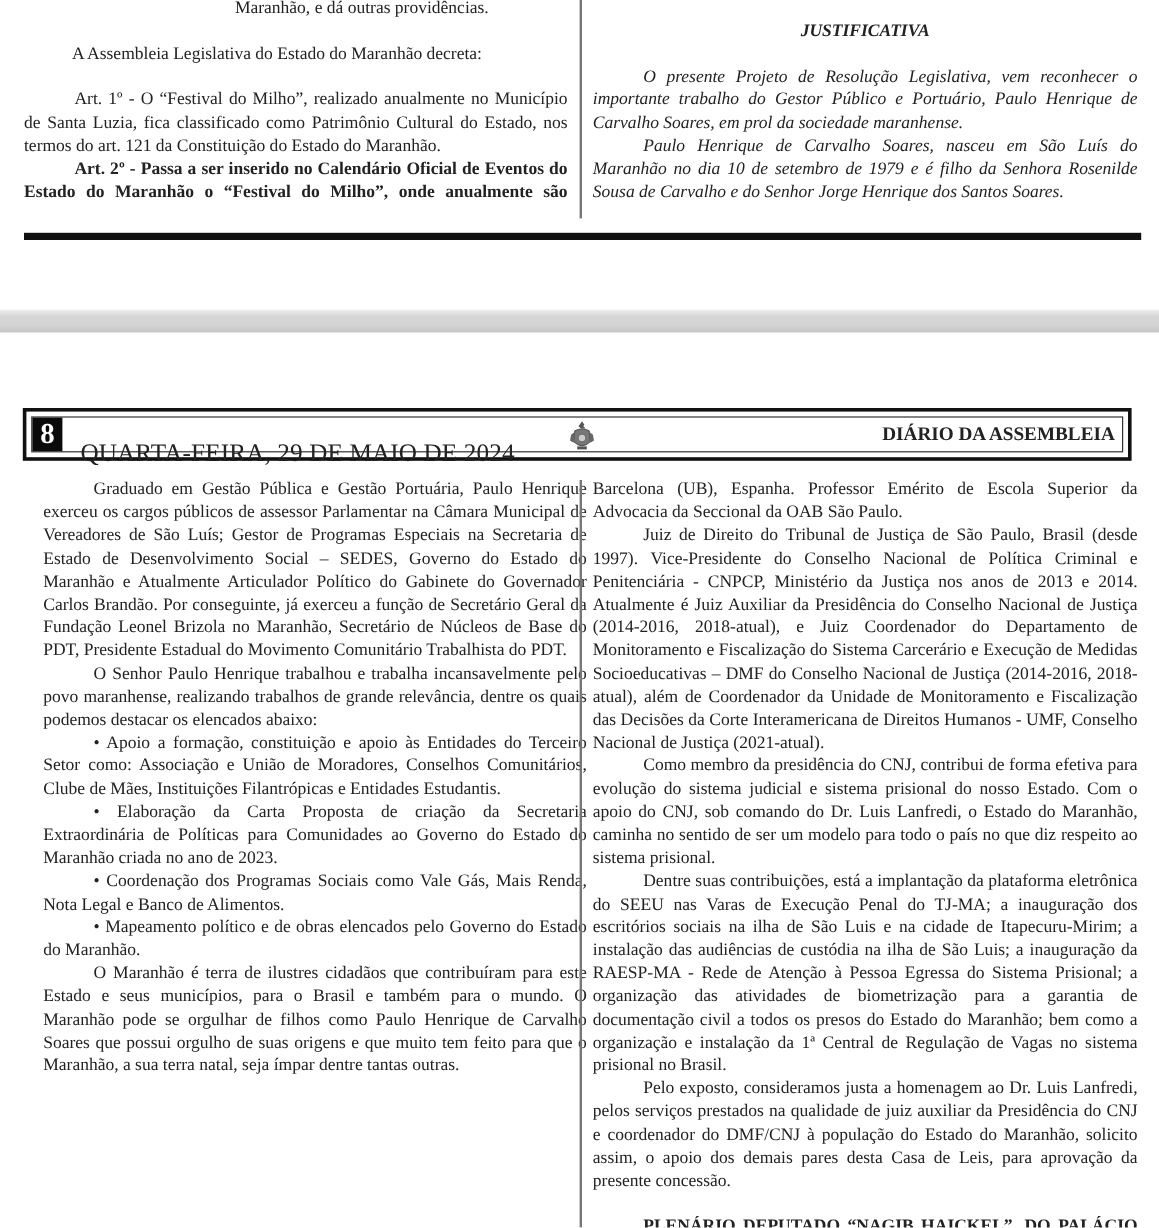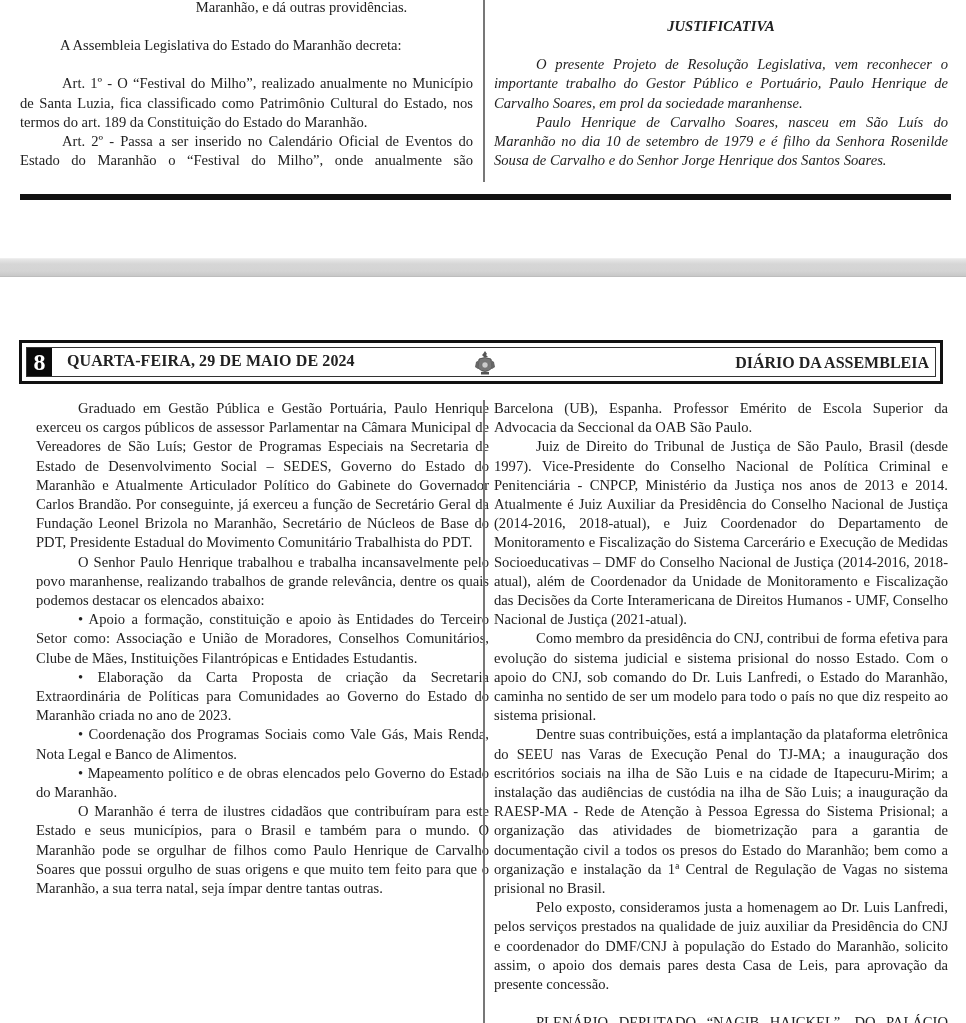--- a/index.html
+++ b/index.html
@@ -2,41 +2,41 @@
 <html><head>
 <meta charset="utf-8">
 <style>
   html,body{margin:0;padding:0;background:#ffffff;}
   body{width:966px;height:1023px;position:relative;overflow:hidden;font-family:"Liberation Serif","DejaVu Serif",serif;color:#222;}
   .col{position:absolute;font-size:14.6px;line-height:19.2px;text-align:justify;}
   .col p{margin:0;text-indent:42px;}
   .col p.noind{text-indent:0;}
   .col p.center{text-align:center;text-indent:0;}
   .gap{height:19px;}
-  .last{text-align-last:justify;}
+  .last{text-align-last:justify;font-weight:bold;}
   .vrule{position:absolute;width:2px;background:#777;}
   .hrule-thick{position:absolute;left:20px;width:931px;height:6px;background:#111;top:194px;}
   .sep-bar{position:absolute;left:0;width:966px;top:258px;height:17px;background:linear-gradient(#e8e8e8,#d6d6d6 30%,#d4d4d4 70%,#c8c8c8);border-top:1px solid #eee;border-bottom:1px solid #bdbdbd;}
   .header{position:absolute;left:19px;top:340px;width:924px;height:44px;border:3px solid #111;box-sizing:border-box;}
   .header-inner{position:absolute;left:4px;top:4px;right:4px;bottom:4px;border:1px solid #333;}
   .page-num{position:absolute;left:0;top:0;bottom:0;width:25px;background:#0a0a0a;color:#fff;font-weight:bold;font-size:24px;line-height:28px;text-align:center;}
-  .hdr-date{position:absolute;left:40px;top:3px;font-weight:bold;font-size:16px;line-height:20px;letter-spacing:0.1px;}
+  .hdr-date{position:absolute;left:40px;top:19px;font-weight:normal;font-size:21px;line-height:20px;letter-spacing:0.1px;}
   .hdr-title{position:absolute;right:6px;top:5px;font-weight:bold;font-size:16px;line-height:20px;}
   .crest{position:absolute;left:447px;top:2px;width:22px;height:26px;}
   b{font-weight:bold;}
 </style>
 </head>
 <body>
 
 <div class="col" style="left:20px;top:-2px;width:453px;">
   <p class="center" style="padding-left:110px;">Maranhão, e dá outras providências.</p>
   <div class="gap"></div>
   <p style="text-indent:40px;">A Assembleia Legislativa do Estado do Maranhão decreta:</p>
   <div class="gap"></div>
-  <p>Art. 1º - O “Festival do Milho”, realizado anualmente no Município de Santa Luzia, fica classificado como Patrimônio Cultural do Estado, nos termos do art. 189 da Constituição do Estado do Maranhão.</p>
+  <p>Art. 1º - O “Festival do Milho”, realizado anualmente no Município de Santa Luzia, fica classificado como Patrimônio Cultural do Estado, nos termos do art. 121 da Constituição do Estado do Maranhão.</p>
   <p class="last">Art. 2º - Passa a ser inserido no Calendário Oficial de Eventos do Estado do Maranhão o “Festival do Milho”, onde anualmente são</p>
 </div>
 <div class="vrule" style="left:483px;top:0;height:182px;"></div>
 <div class="col" style="left:494px;top:17px;width:454px;font-style:italic;">
   <p class="center" style="font-weight:bold;">JUSTIFICATIVA</p>
   <div class="gap"></div>
   <p>O presente Projeto de Resolução Legislativa, vem reconhecer o importante trabalho do Gestor Público e Portuário, Paulo Henrique de Carvalho Soares, em prol da sociedade maranhense.</p>
   <p>Paulo Henrique de Carvalho Soares, nasceu em São Luís do Maranhão no dia 10 de setembro de 1979 e é filho da Senhora Rosenilde Sousa de Carvalho e do Senhor Jorge Henrique dos Santos Soares.</p>
 </div>
 <div class="hrule-thick"></div>

